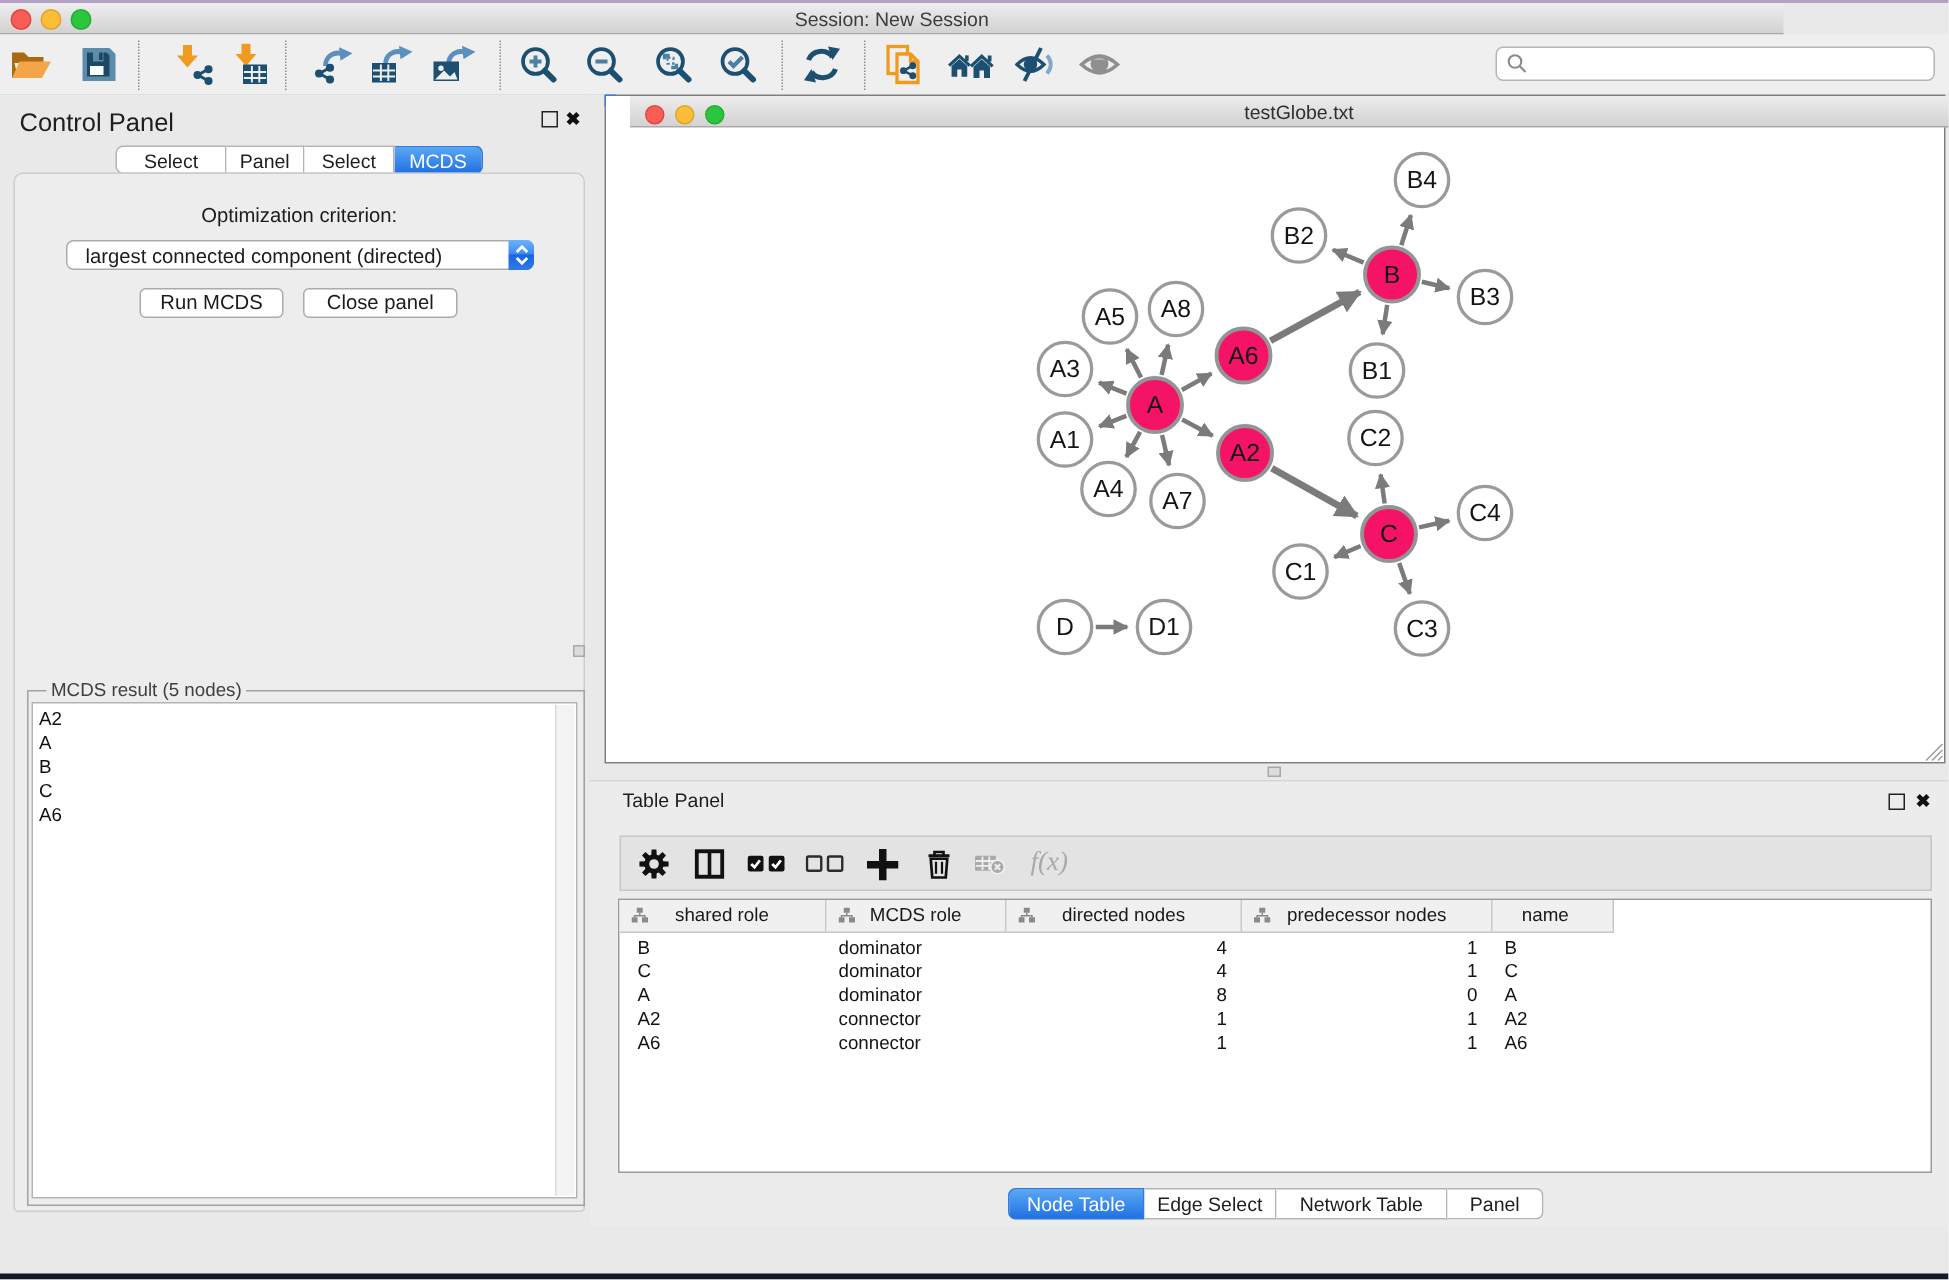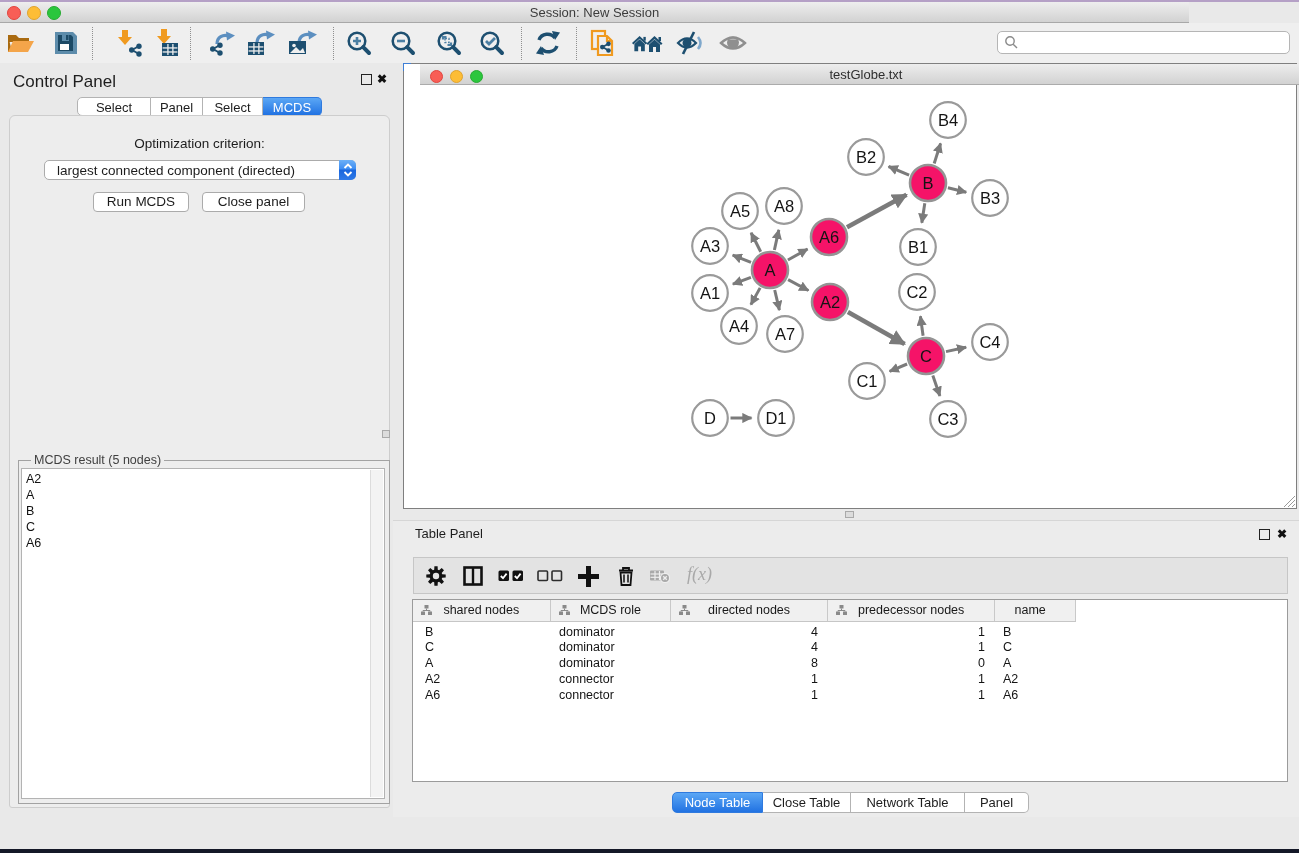--- a/index.html
+++ b/index.html
@@ -396,21 +396,21 @@
             <line x1="9.5" y1="3" x2="9.5" y2="12"></line>
           </g>
           <circle cx="15" cy="10" r="4.6" fill="#a9a9a9" stroke="#efefef" stroke-width="1.2"></circle>
           <path d="M13.2,8.2 l3.6,3.6 M16.8,8.2 l-3.6,3.6" stroke="#efefef" stroke-width="1.4"></path>
         </svg>
 <div style="position:absolute;left:273px;top:6px;font-family:'Liberation Serif',serif;font-style:italic;font-size:18px;color:#a9a9a9;">f(x)</div>
 </div>
   <div id="tbl">
     <div id="tblhead">
 <div class="hcol" style="left:0px;width:137.6px;">
-            <span>shared nodes</span>
+            <span>shared role</span>
           </div>
 <svg style="position:absolute;left:8px;top:5px" width="11" height="11" viewBox="0 0 11 11">
             <g fill="#8a8a8a">
               <rect x="3.5" y="0" width="4" height="3.5"></rect>
               <rect x="0" y="6.5" width="4" height="3.5"></rect>
               <rect x="7" y="6.5" width="4" height="3.5"></rect>
             </g>
             <path d="M5.5,3.5 v2 M2,6.5 v-1 h7 v1" stroke="#8a8a8a" stroke-width="1" fill="none"></path>
           </svg>
 <div class="hcol" style="left:138px;width:119.9px;">
@@ -472,21 +472,21 @@
 <div class="cell" style="left:415px;width:157px;text-align:right;top:72.2px;">1</div>
 <div class="cell" style="left:590px;top:72.2px;">A2</div>
 <div class="cell" style="left:12px;top:88.1px;">A6</div>
 <div class="cell" style="left:146px;top:88.1px;">connector</div>
 <div class="cell" style="left:257px;width:148px;text-align:right;top:88.1px;">1</div>
 <div class="cell" style="left:415px;width:157px;text-align:right;top:88.1px;">1</div>
 <div class="cell" style="left:590px;top:88.1px;">A6</div>
 </div>
   </div>
   <div class="tabb tabbsel" style="left:279px;width:91px;border-radius:5px 0 0 5px;">Node Table</div>
-  <div class="tabb" style="left:370px;width:88px;border-left:none;">Close Table</div>
+  <div class="tabb" style="left:370px;width:88px;border-left:none;">Edge Select</div>
   <div class="tabb" style="left:458px;width:114px;border-left:none;">Network Table</div>
   <div class="tabb" style="left:572px;width:64px;border-left:none;border-radius:0 5px 5px 0;">Panel</div>
 </div>
 
 <div class="abs" style="left:382px;top:430px;width:8px;height:8px;background:#dcdcdc;border:1px solid #a9a9a9;box-sizing:border-box;"></div>
 <div class="abs" style="left:845px;top:511px;width:9px;height:7px;background:#dcdcdc;border:1px solid #a9a9a9;box-sizing:border-box;"></div>
 <svg class="abs" style="left:1283px;top:495px" width="13" height="13" viewBox="0 0 13 13">
       <g stroke="#9a9a9a" stroke-width="1">
         <line x1="1" y1="12" x2="12" y2="1"></line>
         <line x1="5" y1="12" x2="12" y2="5"></line>

